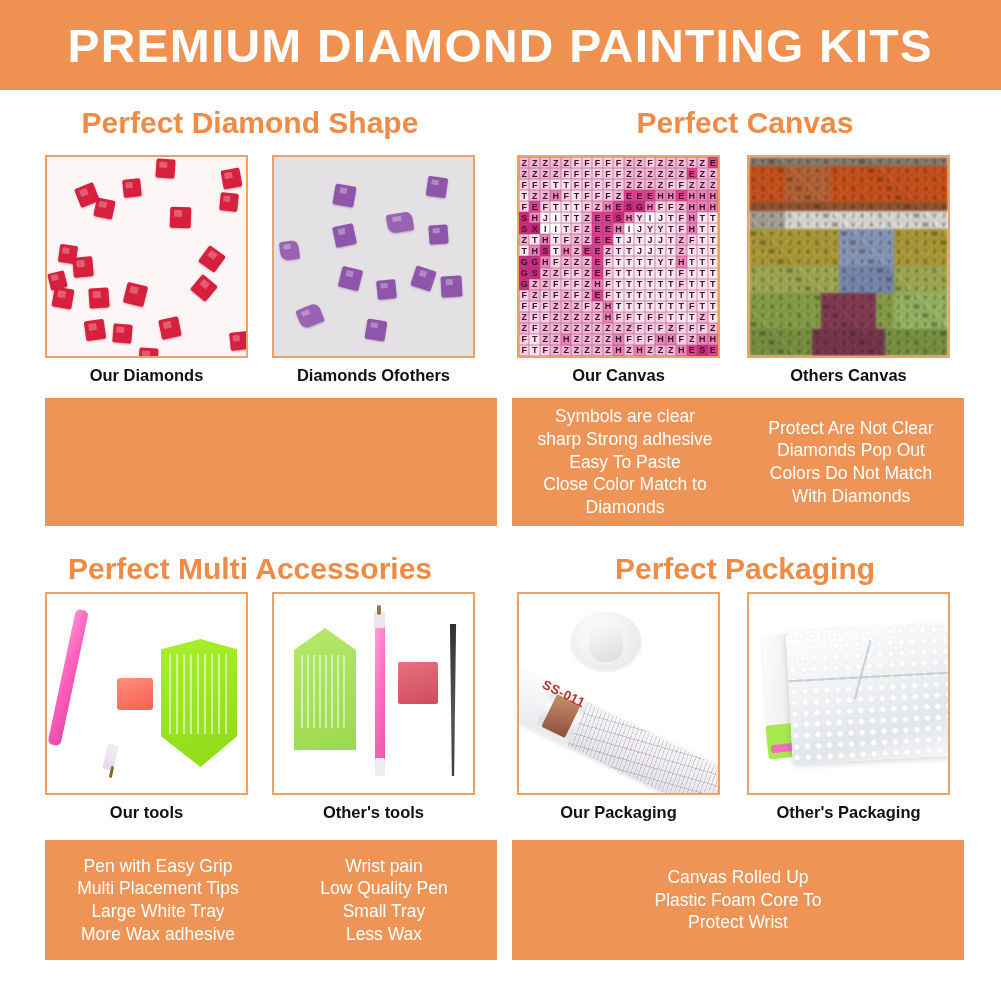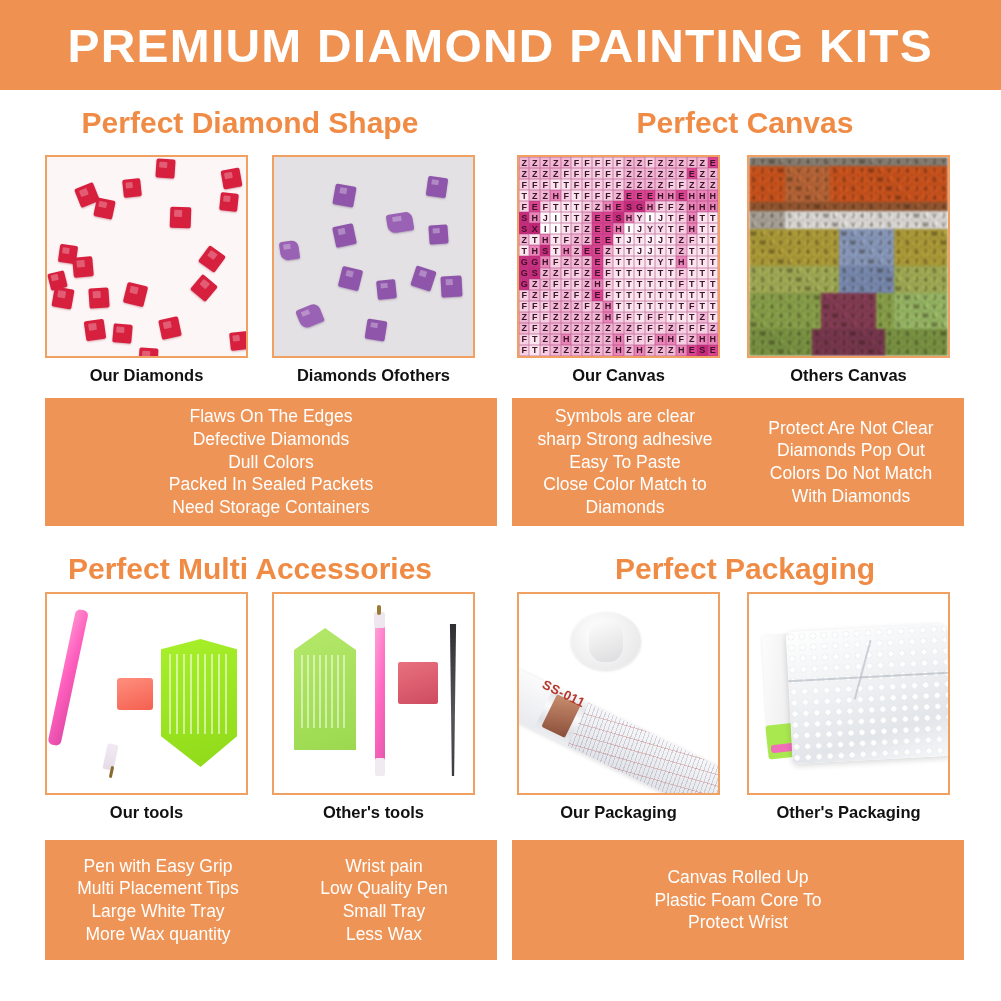--- a/index.html
+++ b/index.html
@@ -1028,27 +1028,20 @@
         <div class="c" style="background: rgb(127, 154, 70);">4</div>
         <div class="c" style="background: rgb(127, 154, 70);">7</div>
         <div class="c" style="background: rgb(127, 154, 70);">S</div>
         <div class="c" style="background: rgb(127, 154, 70);">?</div>
         <div class="c" style="background: rgb(127, 154, 70);">2</div>
       </div>
   </div>
   <div class="cap" style="left:747px;top:366px;width:203px;">Others Canvas</div>
 
   <div class="panel" style="left:45px;top:398px;width:452px;height:128px;">
-    <div class="panel-col">
-      <div>Flaws On The Edges</div>
-      <div>Defective Diamonds</div>
-      <div>Dull Colors</div>
-      <div>Packed In Sealed Packets</div>
-      <div>Need Storage Containers</div>
-    </div>
   </div>
 
   <div class="panel" style="left:512px;top:398px;width:452px;height:128px;">
     <div class="panel-col">
       <div>Symbols are clear</div>
       <div>sharp Strong adhesive</div>
       <div>Easy To Paste</div>
       <div>Close Color Match to</div>
       <div>Diamonds</div>
     </div>
@@ -1158,21 +1151,21 @@
       </div>
     </div>
   </div>
   <div class="cap" style="left:747px;top:803px;width:203px;">Other's Packaging</div>
 
   <div class="panel" style="left:45px;top:840px;width:452px;height:120px;">
     <div class="panel-col">
       <div>Pen with Easy Grip</div>
       <div>Multi Placement Tips</div>
       <div>Large White Tray</div>
-      <div>More Wax quantity</div>
+      <div>More Wax adhesive</div>
     </div>
     <div class="panel-col">
       <div>Wrist pain</div>
       <div>Low Quality Pen</div>
       <div>Small Tray</div>
       <div>Less Wax</div>
     </div>
   </div>
 
   <div class="panel" style="left:512px;top:840px;width:452px;height:120px;">

